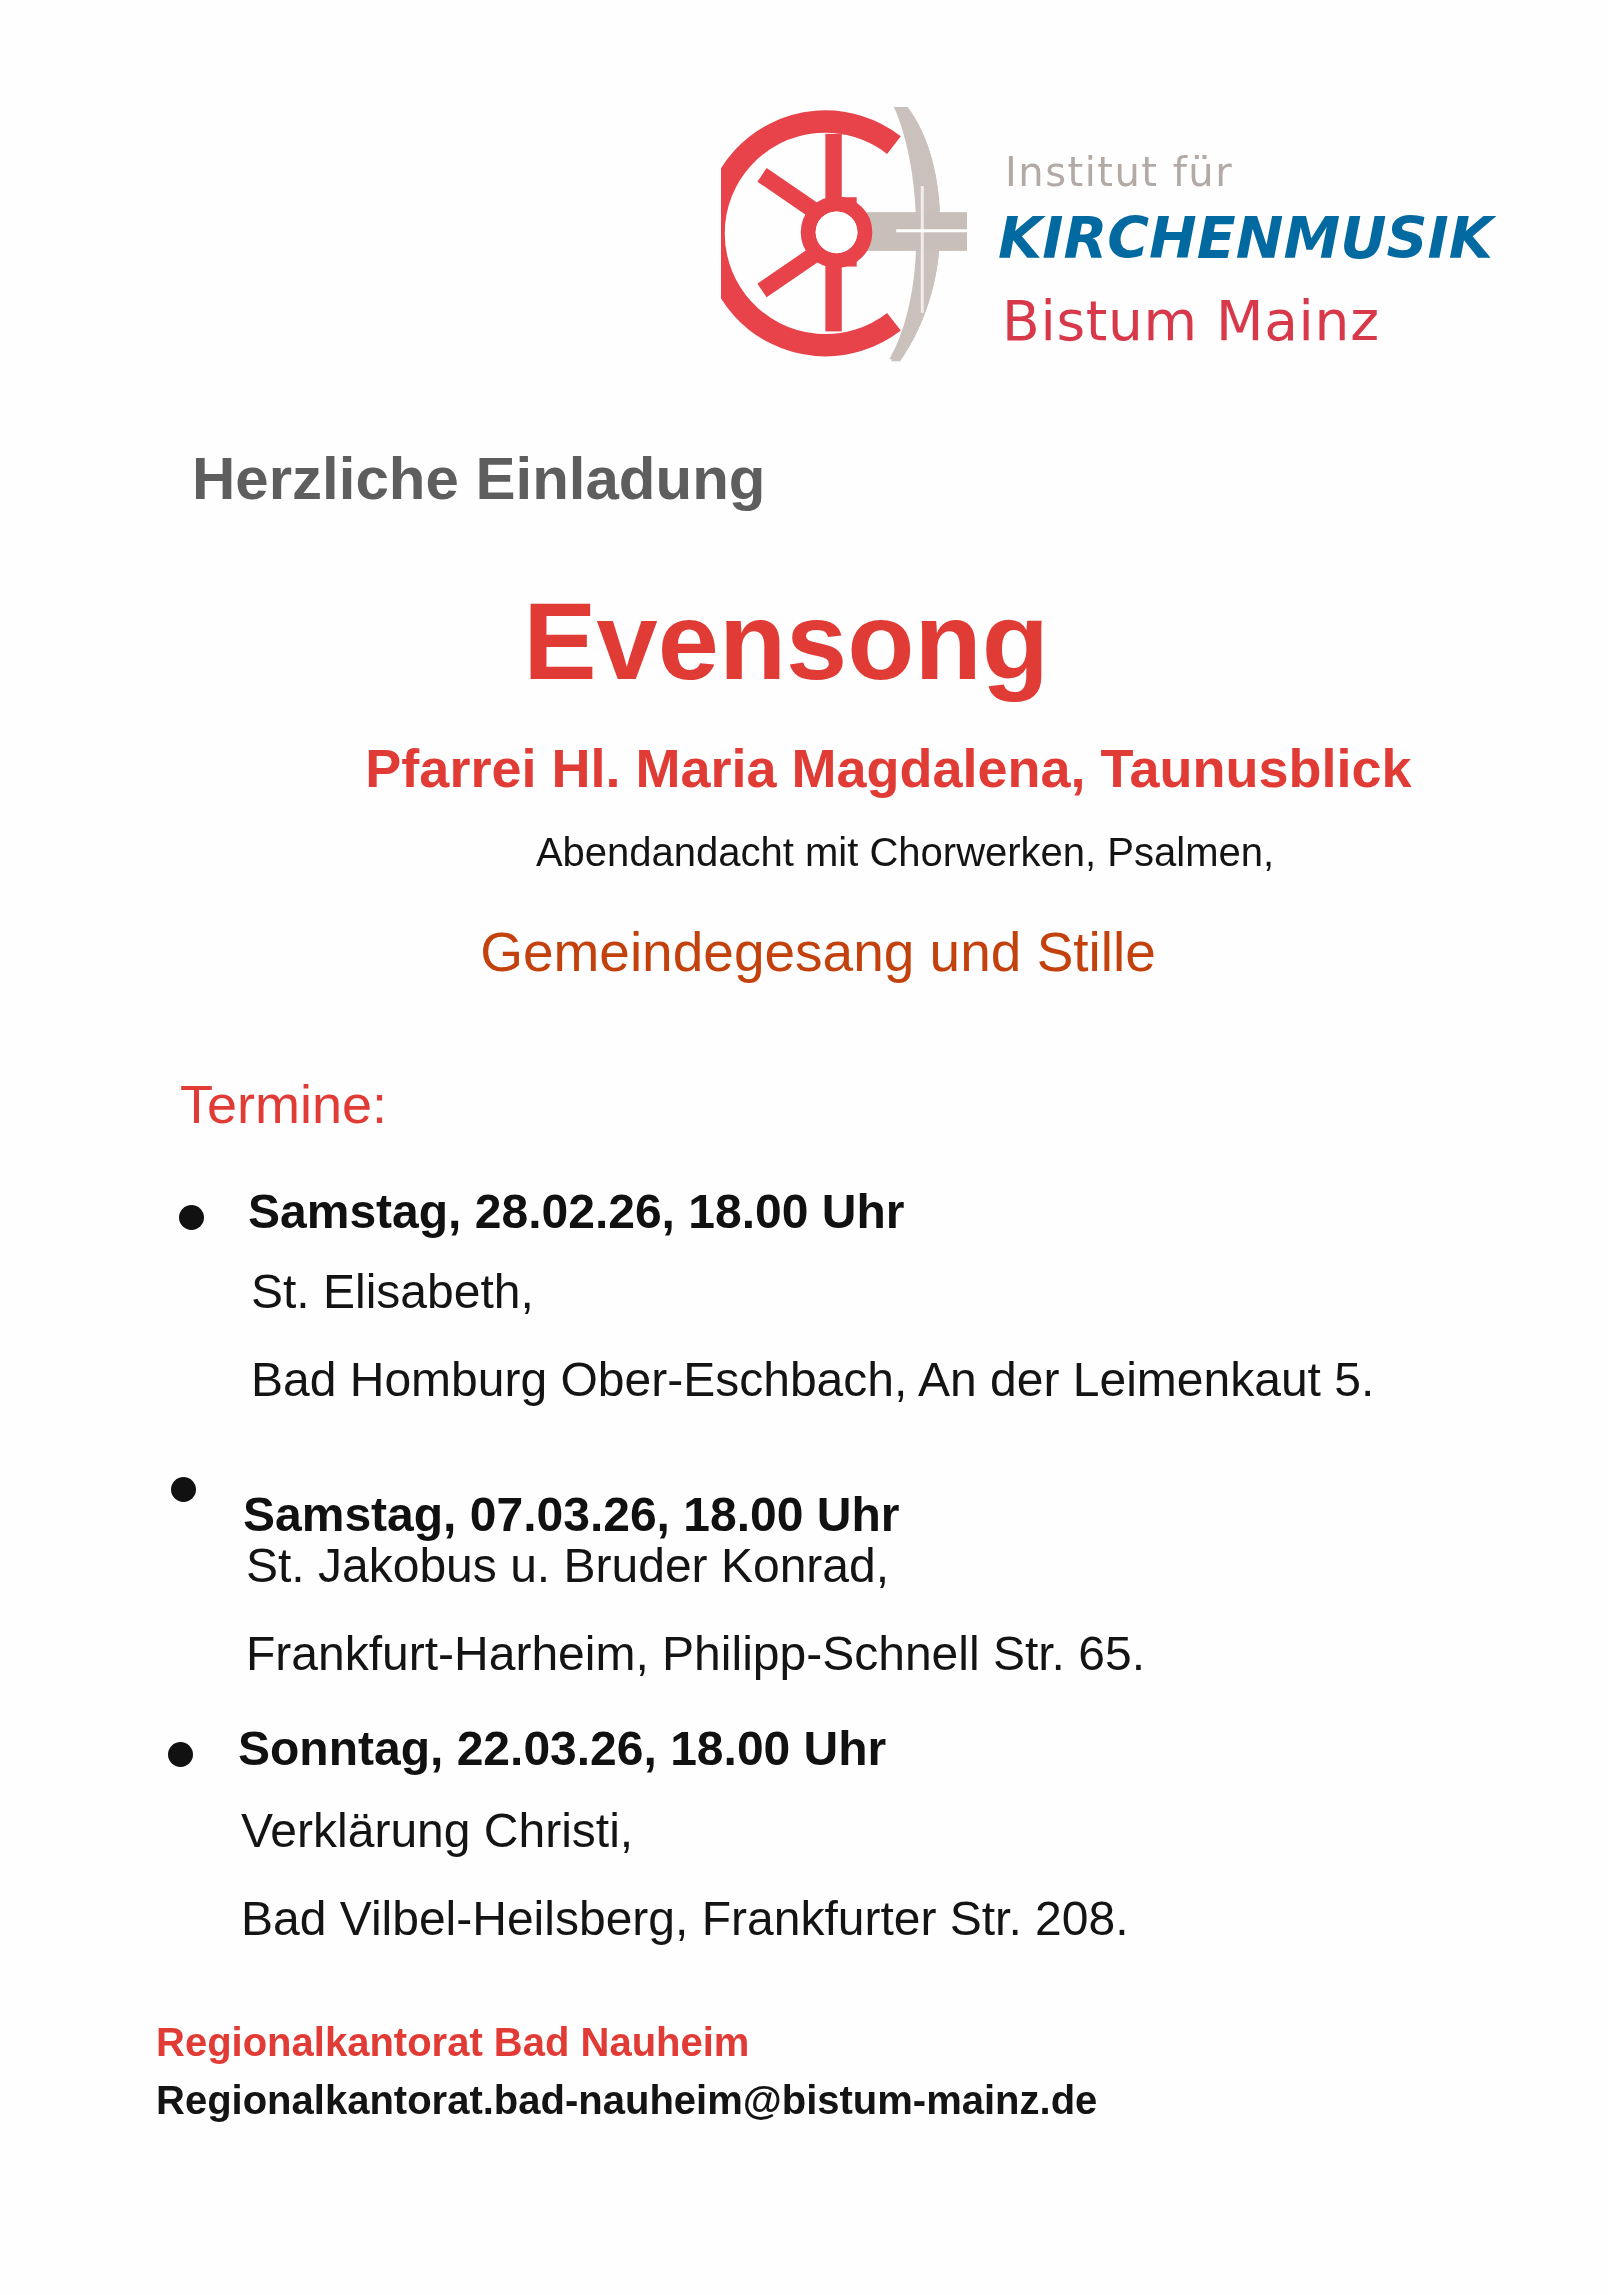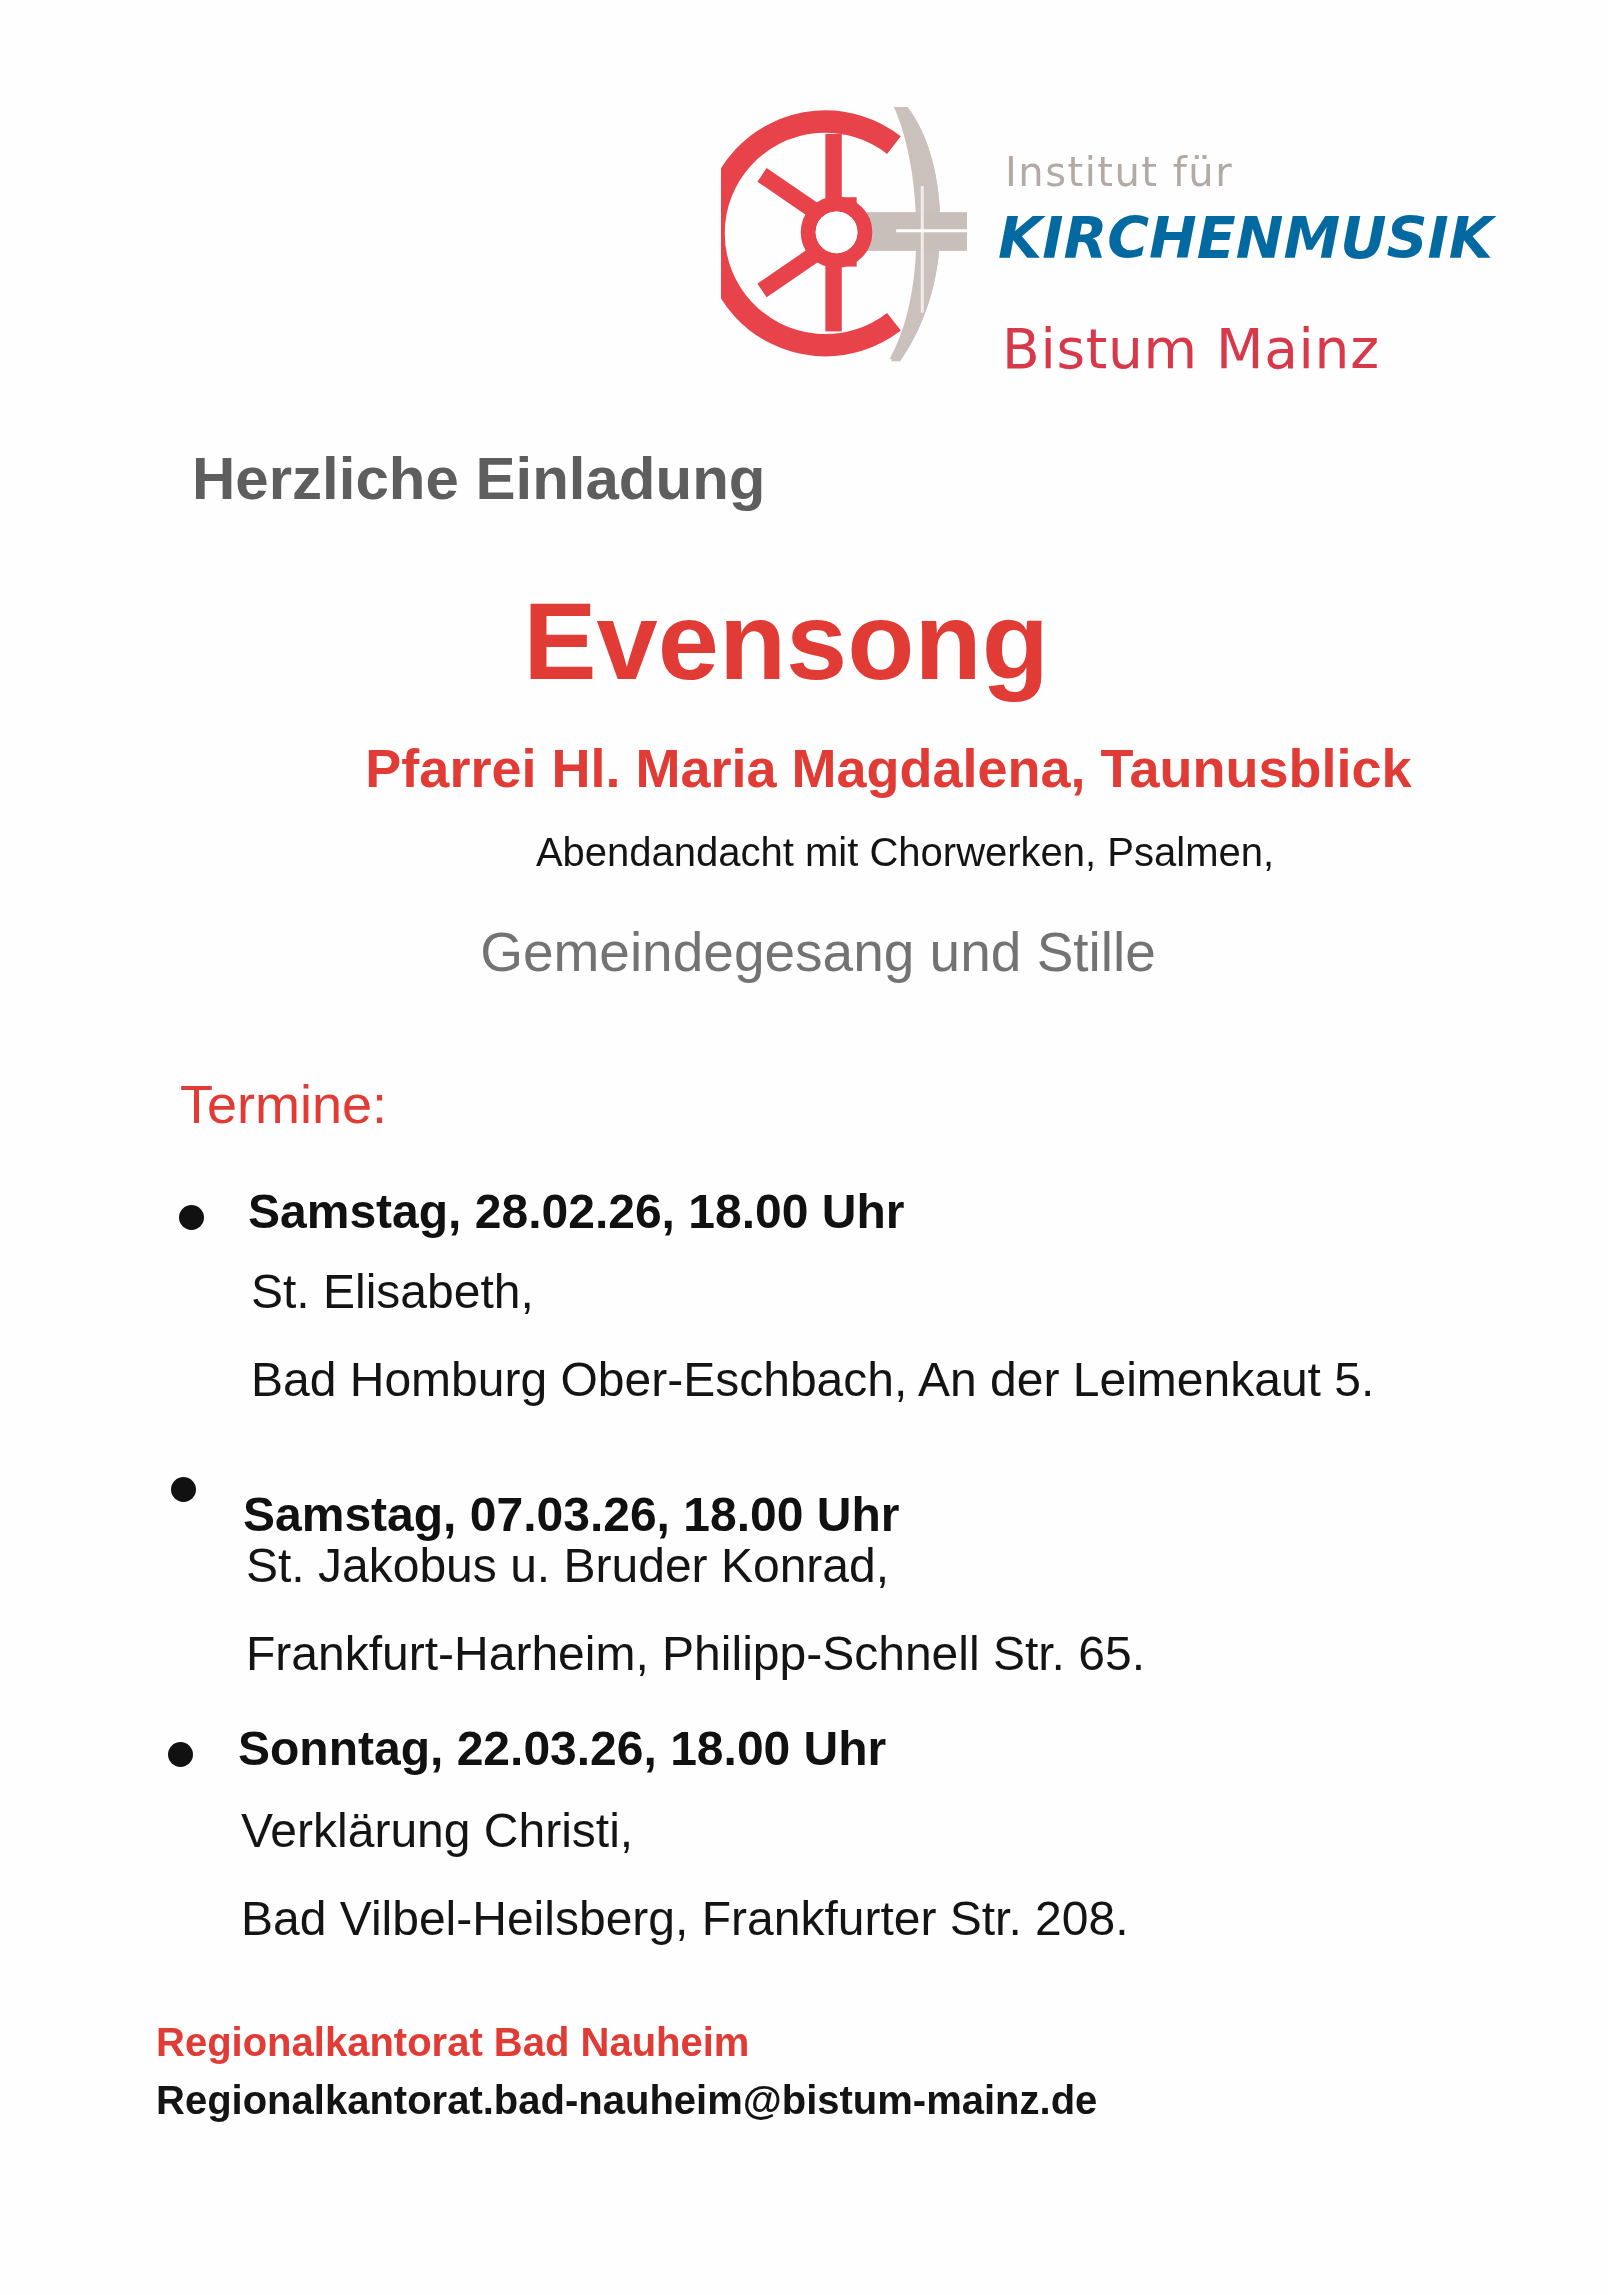--- a/index.html
+++ b/index.html
@@ -21,21 +21,21 @@
     font-size: 40px; color: #b3aaa5; letter-spacing: 1.5px;
   }
   #logo-line2 {
     left: 998px; top: 205px;
     font-family: "DejaVu Sans", sans-serif;
     font-size: 57px; font-weight: bold; color: #0369a1; letter-spacing: 0px; font-style: italic;
   }
   #logo-line3 {
     left: 1002px; top: 289px;
     font-family: "DejaVu Sans", sans-serif;
-    font-size: 55px; color: #d8394a; letter-spacing: 0.7px; margin-top: 28px;
+    font-size: 55px; color: #d8394a; letter-spacing: 0.7px;
   }
 
   #invitation {
     left: 192px; top: 444px;
     font-size: 60px; font-weight: bold; color: #5e5e5e;
   }
   #title {
     left: 0; width: 1527px; text-align: center; top: 577px;
     font-size: 110px; font-weight: bold; color: #e13b36;
     padding-left: 45px; box-sizing: border-box;
@@ -45,21 +45,21 @@
     font-size: 54px; font-weight: bold; color: #e13b36;
     padding-left: 209px; box-sizing: border-box;
   }
   #desc1 {
     left: 0; width: 1609px; text-align: center; top: 830px;
     font-size: 40px; color: #141414;
     padding-left: 201px; box-sizing: border-box;
   }
   #desc2 {
     left: 0; width: 1435px; text-align: center; top: 920px;
-    font-size: 55px; color: #737373;
+    font-size: 55px; color: #c2410c;
     padding-left: 201px; box-sizing: border-box;
   }
   #termine-heading {
     left: 180px; top: 1073px;
     font-size: 54px; font-weight: normal; color: #e13b36;
   }
 
   .event { position: absolute; left: 0; width: 1609px; }
   .bullet {
     position: absolute; width: 25px; height: 25px; border-radius: 50%;

